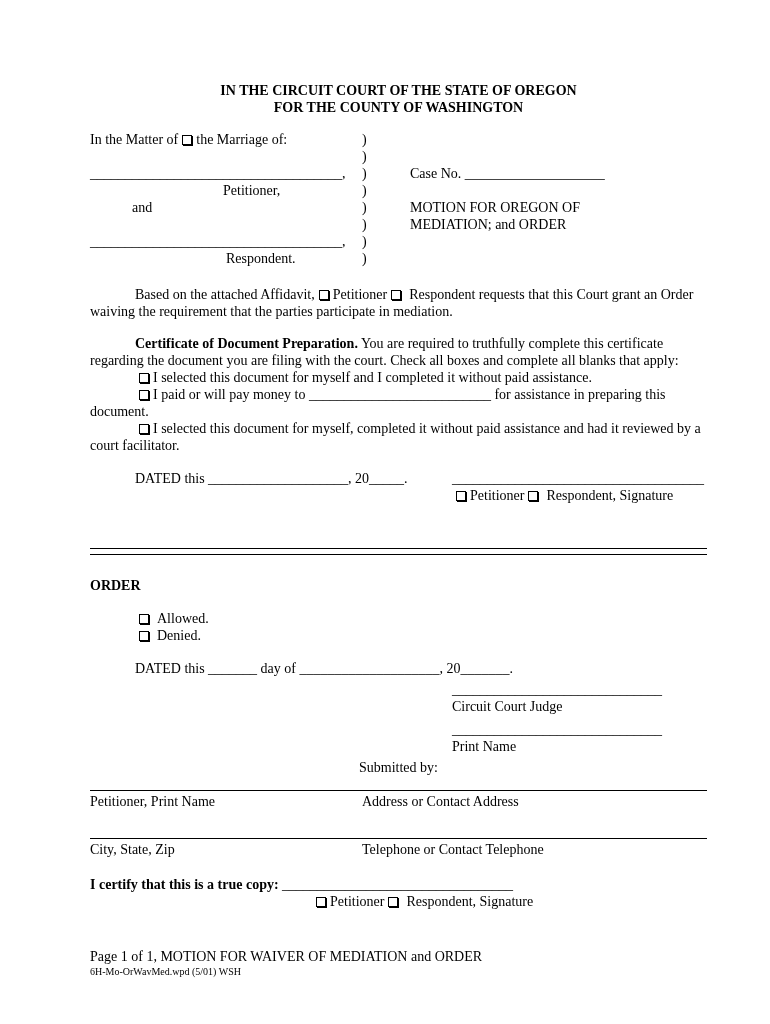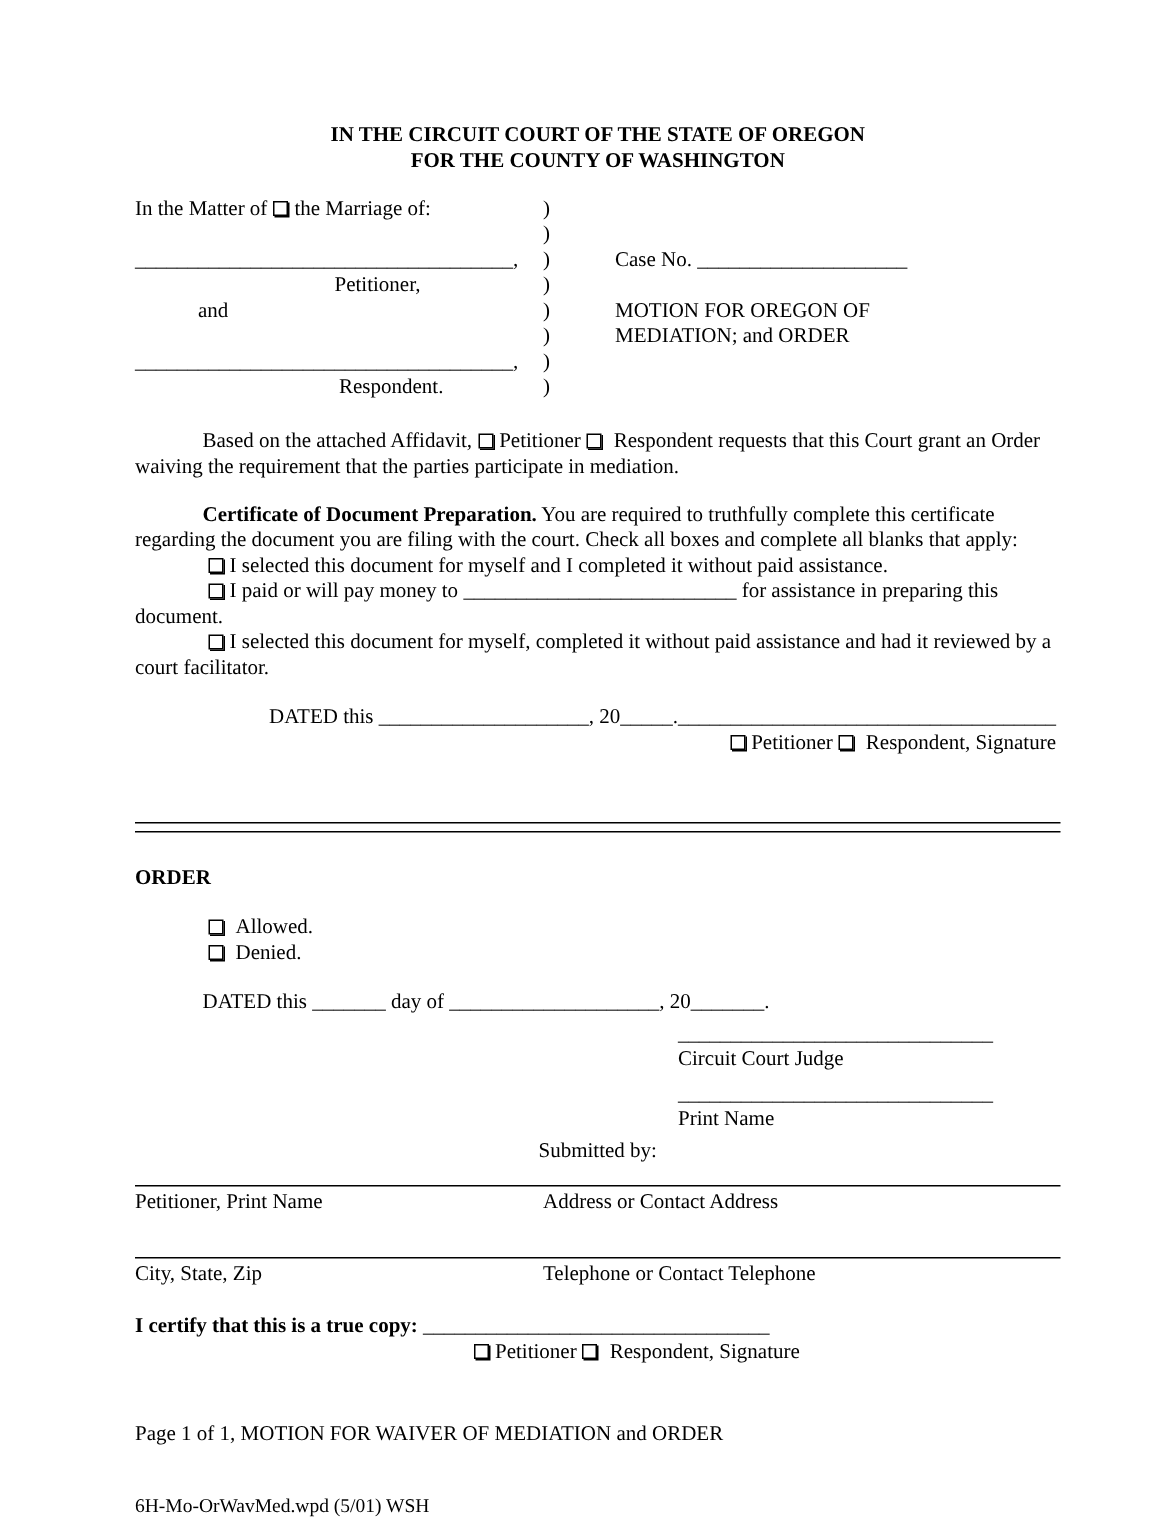--- a/index.html
+++ b/index.html
@@ -25,21 +25,21 @@
   .para { margin: 0; }
   .mb15 { margin-bottom: 15px; }
 
   .cb {
     display: inline-block; width: 10px; height: 10px;
     border: 1px solid #000; box-shadow: 1px 1px 0 #000;
     margin: 0 4px; vertical-align: -1px; background: #fff;
   }
   .cb2 { margin-right: 8px; }
 
-  .dated-row { display: flex; margin-top: 16px; text-align: right; }
+  .dated-row { display: flex; margin-top: 16px; }
   .dated-left { width: 362px; padding-left: 45px; white-space: nowrap; }
   .sig-col { white-space: nowrap; }
 
   .double-rule { margin-top: 44px; height: 7px; border-top: 1px solid #000; border-bottom: 1px solid #000; }
 
   .order-heading { font-weight: bold; margin-top: 22px; }
   .opt { padding-left: 45px; }
   .opts { margin-top: 16px; }
   .order-dated { margin-top: 16px; padding-left: 45px; white-space: nowrap; }
 
@@ -52,21 +52,21 @@
   .rule-1 { margin-top: 14px; }
   .rule-2 { margin-top: 28px; }
   .contact-labels { display: flex; margin-top: 2px; }
   .contact-labels .l1 { width: 272px; }
 
   .certify { margin-top: 18px; white-space: nowrap; }
   .certify b { font-weight: bold; }
   .certify-siglabel { margin-left: 222px; white-space: nowrap; }
 
   .footer { margin-top: 38px; }
-  .footer-small { font-size: 13px; line-height: 13px; margin-top: 32px; }
+  .footer-small { font-size: 10px; line-height: 13px; }
 </style>
 </head>
 <body>
 
 <div class="page">
 
   <div class="hdr">
     <div>IN THE CIRCUIT COURT OF THE STATE OF OREGON</div>
     <div>FOR THE COUNTY OF WASHINGTON</div>
   </div>

